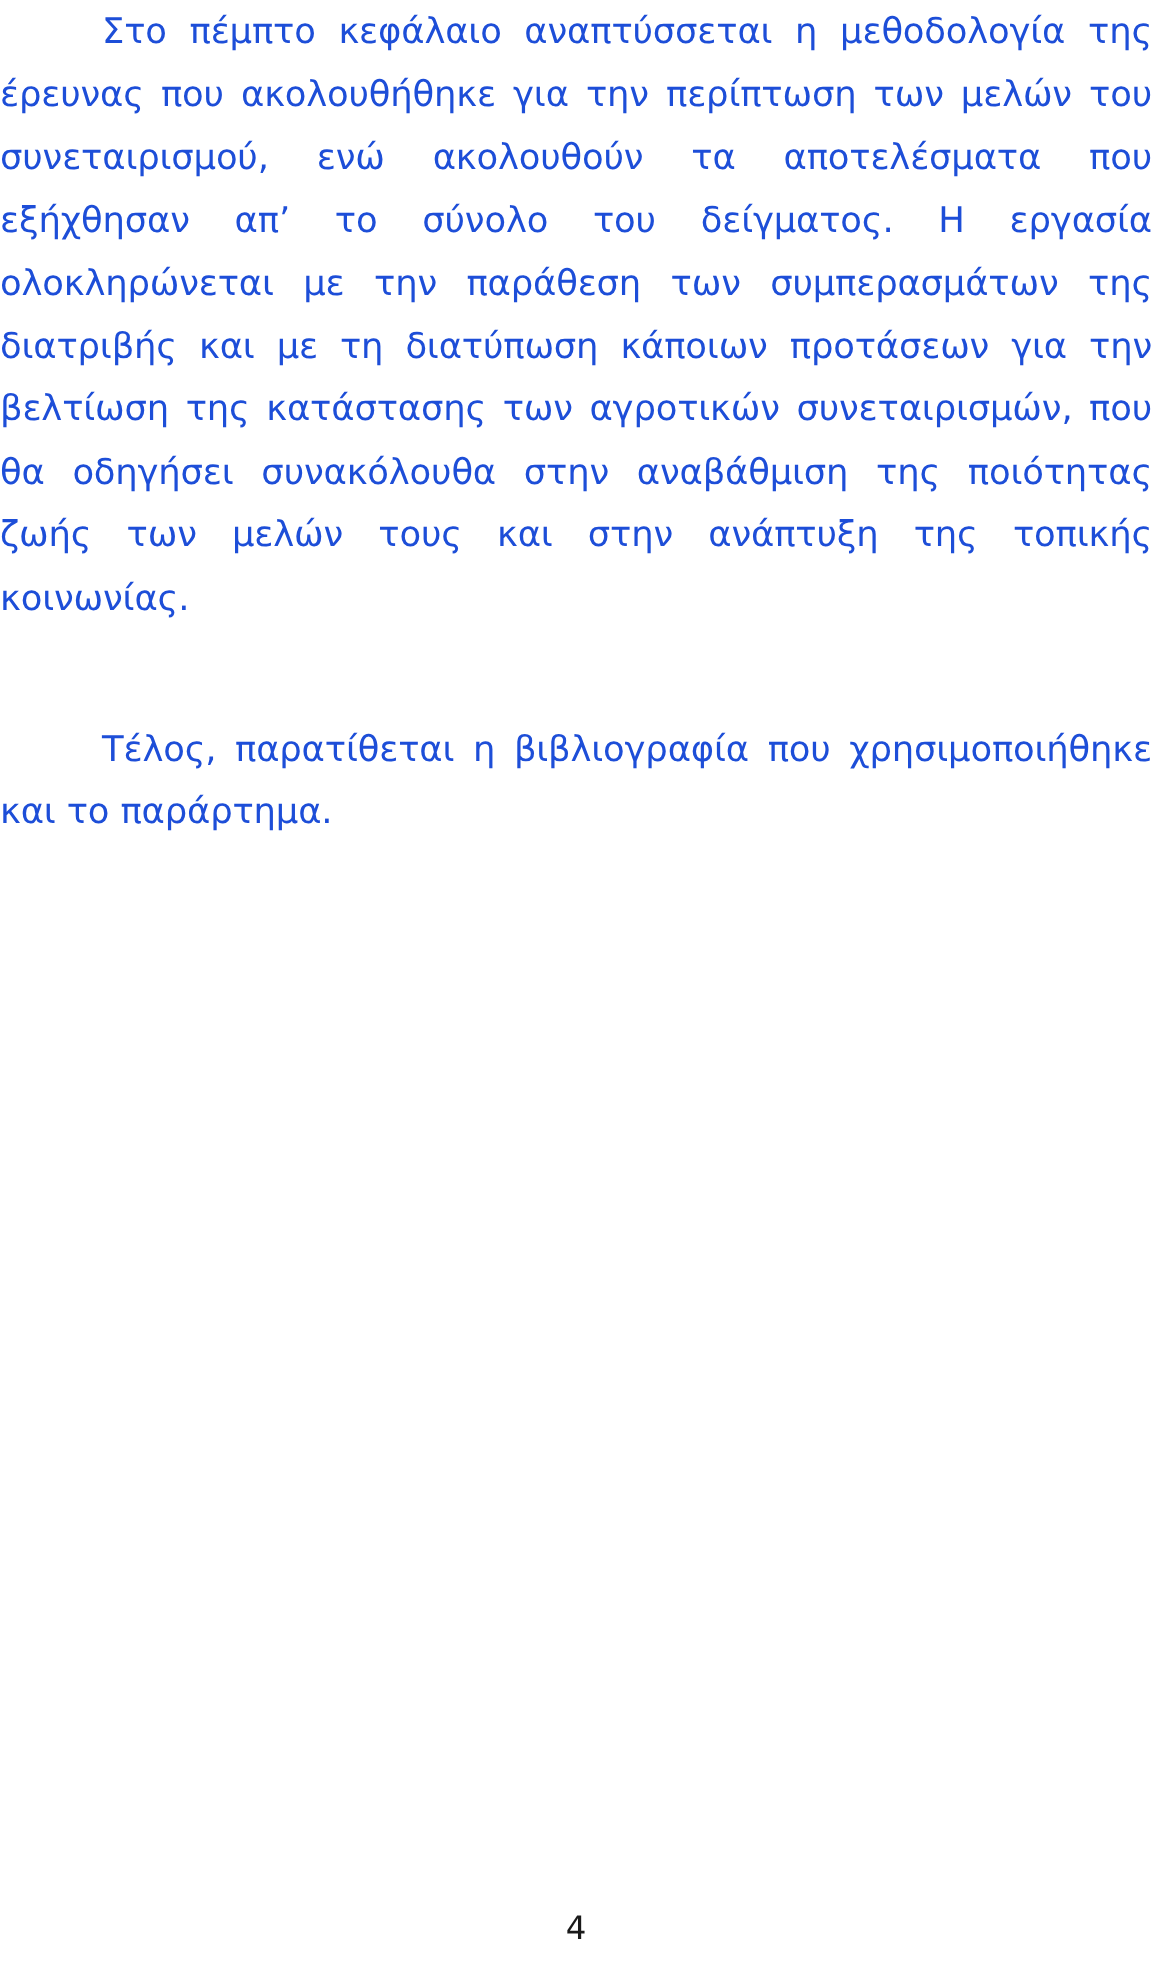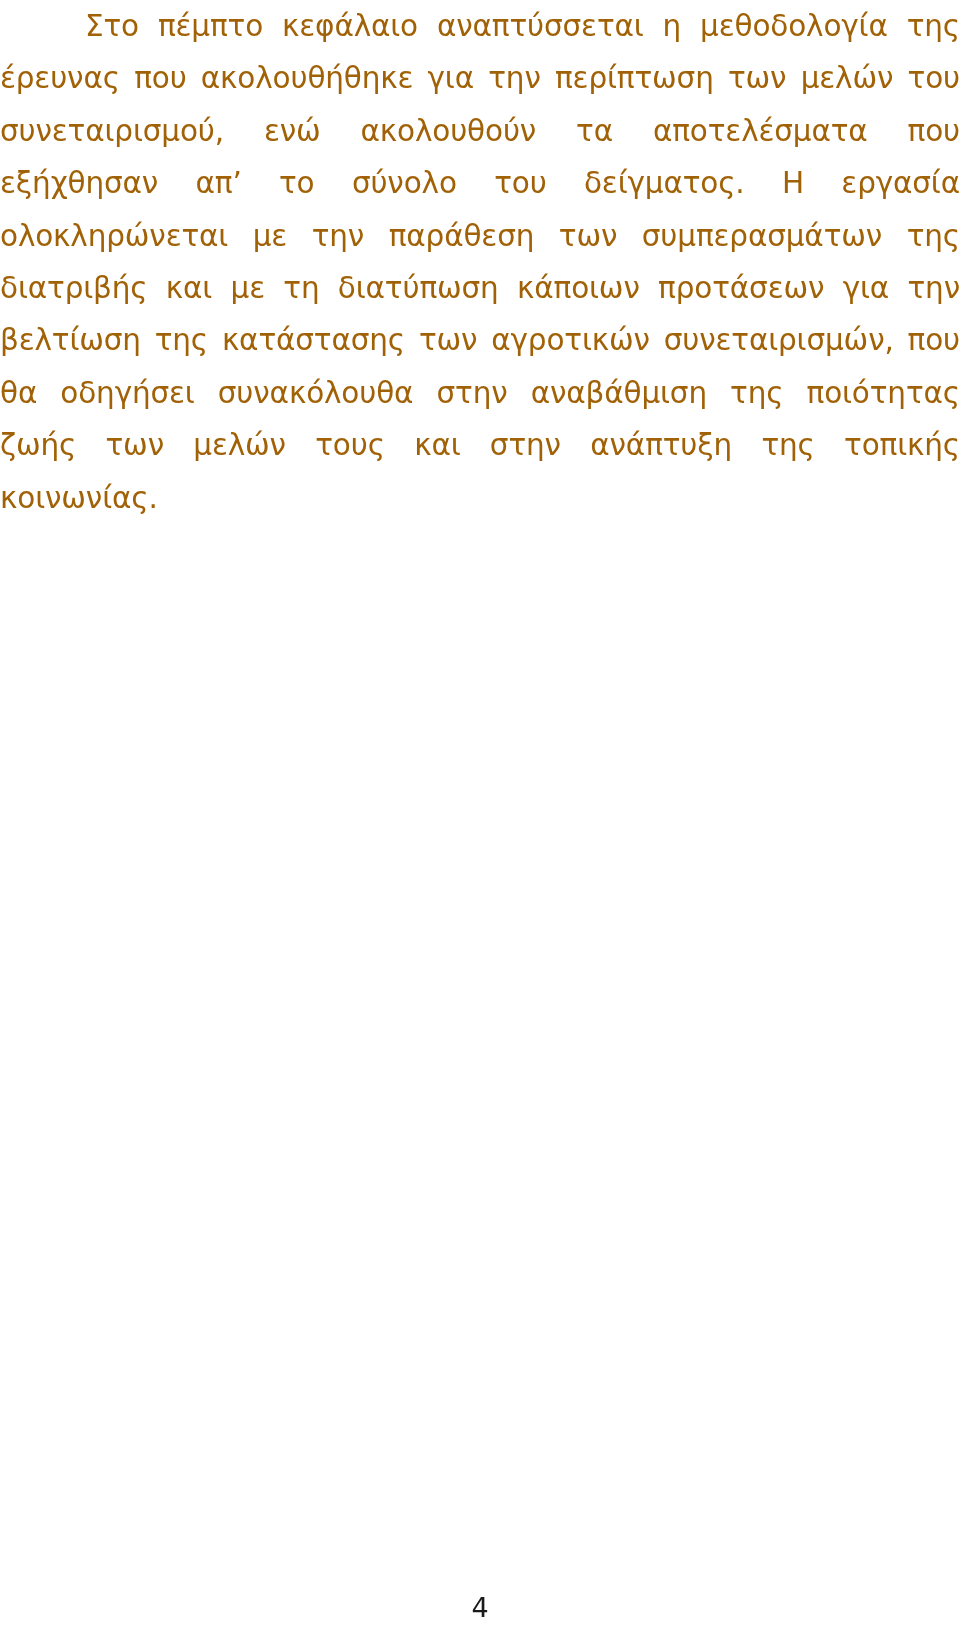--- a/index.html
+++ b/index.html
@@ -36,21 +36,21 @@
 
   
   .para {
     margin: 0;
     text-align: justify;
     text-justify: inter-word;
     font-size: 29.5px;
     line-height: 52.4px;
     letter-spacing: -0.15px;
     word-spacing: 0px;
-    color: #a16207;
+    color: #1d4ed8;
     hyphens: none;
   }
 
   .para-body {
     text-indent: 85px;
   }
 
   
   #para-methodology {
     padding-top: 0px;
@@ -75,18 +75,19 @@
 </style>
 </head>
 <body>
 
 <div class="page">
 
   <div class="text-column">
 
     <p class="para para-body" id="para-methodology">Στο πέμπτο κεφάλαιο αναπτύσσεται η μεθοδολογία της έρευνας που ακολουθήθηκε για την περίπτωση των μελών του συνεταιρισμού, ενώ ακολουθούν τα αποτελέσματα που εξήχθησαν απ’ το σύνολο του δείγματος. Η εργασία ολοκληρώνεται με την παράθεση των συμπερασμάτων της διατριβής και με τη διατύπωση κάποιων προτάσεων για την βελτίωση της κατάστασης των αγροτικών συνεταιρισμών, που θα οδηγήσει συνακόλουθα στην αναβάθμιση της ποιότητας ζωής των μελών τους και στην ανάπτυξη της τοπικής κοινωνίας.</p>
 
+    <p class="para para-body" id="para-closing">Τέλος, παρατίθεται η βιβλιογραφία που χρησιμοποιήθηκε και το παράρτημα.</p>
 
   </div>
 
   <div class="page-number">4</div>
 
 </div>
 
 </body></html>

